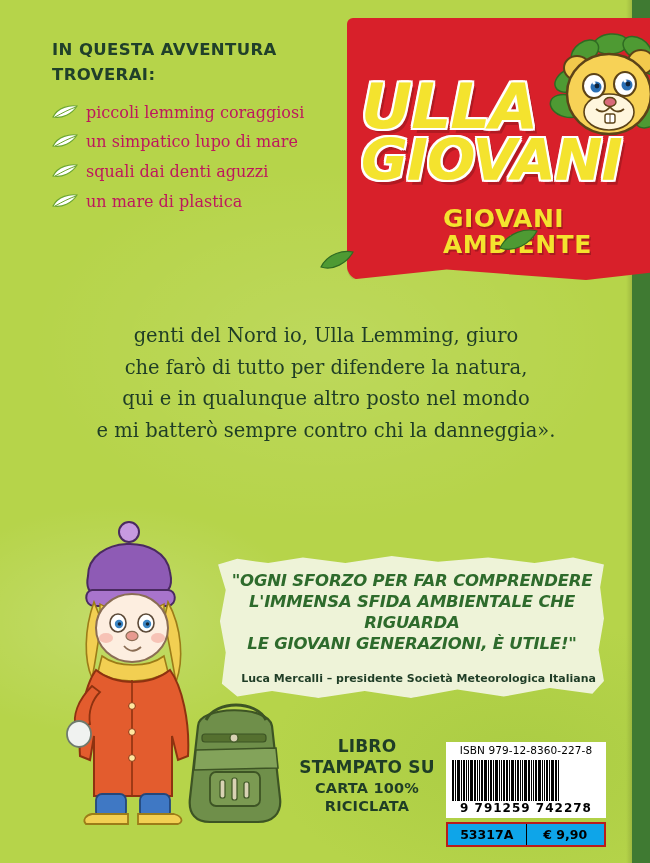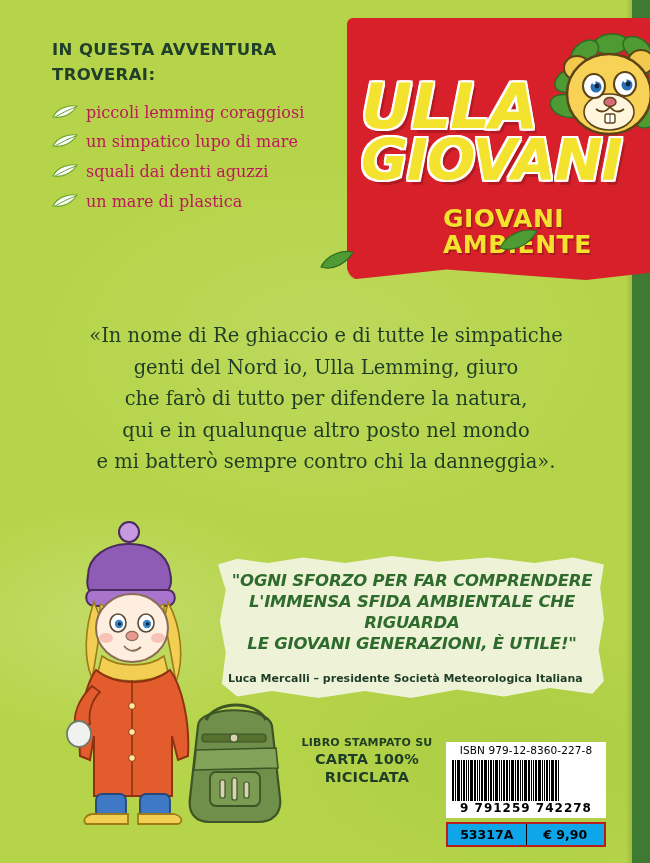--- a/index.html
+++ b/index.html
@@ -195,21 +195,21 @@
     line-height: 1.28;
     color: #2e6b2c;
     letter-spacing: -0.2px;
     z-index: 7;
   }
   .torn-credit {
     position: absolute;
     left: 228px;
     top: 672px;
     width: 368px;
-    text-align: left;
+    text-align: right;
     font-family: "DejaVu Sans", sans-serif;
     font-weight: bold;
     font-size: 11px;
     color: #1f3d26;
     z-index: 7;
   }
 
   
   .girl {
     position: absolute;
@@ -236,21 +236,21 @@
     width: 150px;
     text-align: center;
     font-family: "DejaVu Sans", sans-serif;
     font-weight: bold;
     font-size: 14.5px;
     line-height: 1.25;
     color: #1f3d26;
     letter-spacing: 0.2px;
     z-index: 7;
   }
-  .recycled .small { font-size: 11px; }
+  .recycled .small { font-size: 17px; }
 
   
   .barcode-box {
     position: absolute;
     left: 446px;
     top: 742px;
     width: 160px;
     z-index: 7;
   }
   .isbn-text {
@@ -412,21 +412,20 @@
         <path d="M1 17 C8 3, 24 0, 33 2 C27 13, 13 21, 1 17 Z" fill="#4e9a33" stroke="#2f6b22" stroke-width="1.2"></path>
       </svg>
   </div>
   <div class="deco-leaf-2">
     <svg viewBox="0 0 40 24" width="40" height="24">
         <path d="M2 20 C10 4, 28 0, 39 3 C32 16, 16 25, 2 20 Z" fill="#4e9a33" stroke="#2f6b22" stroke-width="1.2"></path>
       </svg>
   </div>
 
   <div class="quote">
-    <p>«In nome di Re ghiaccio e di tutte le simpatiche</p>
     <p>genti del Nord io, Ulla Lemming, giuro</p>
     <p>che farò di tutto per difendere la natura,</p>
     <p>qui e in qualunque altro posto nel mondo</p>
     <p>e mi batterò sempre contro chi la danneggia».</p>
   </div>
 
   <div class="wm-leaf">
     <svg viewBox="0 0 110 130" width="110" height="130">
         <path d="M10 125 C0 70, 40 10, 100 5 C108 65, 70 120, 10 125 Z" fill="#2f6b22"></path>
       </svg>

